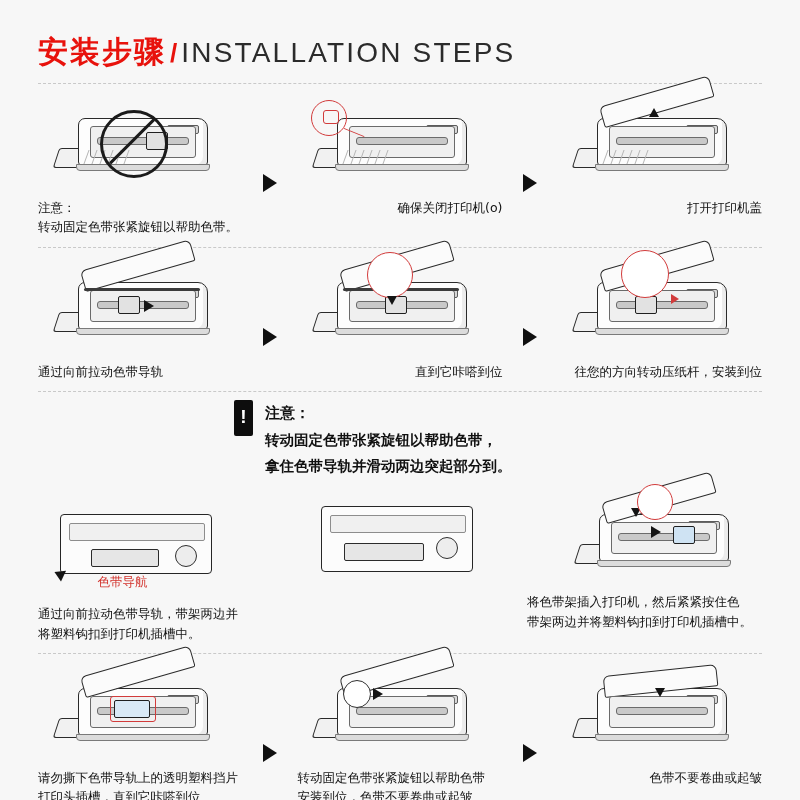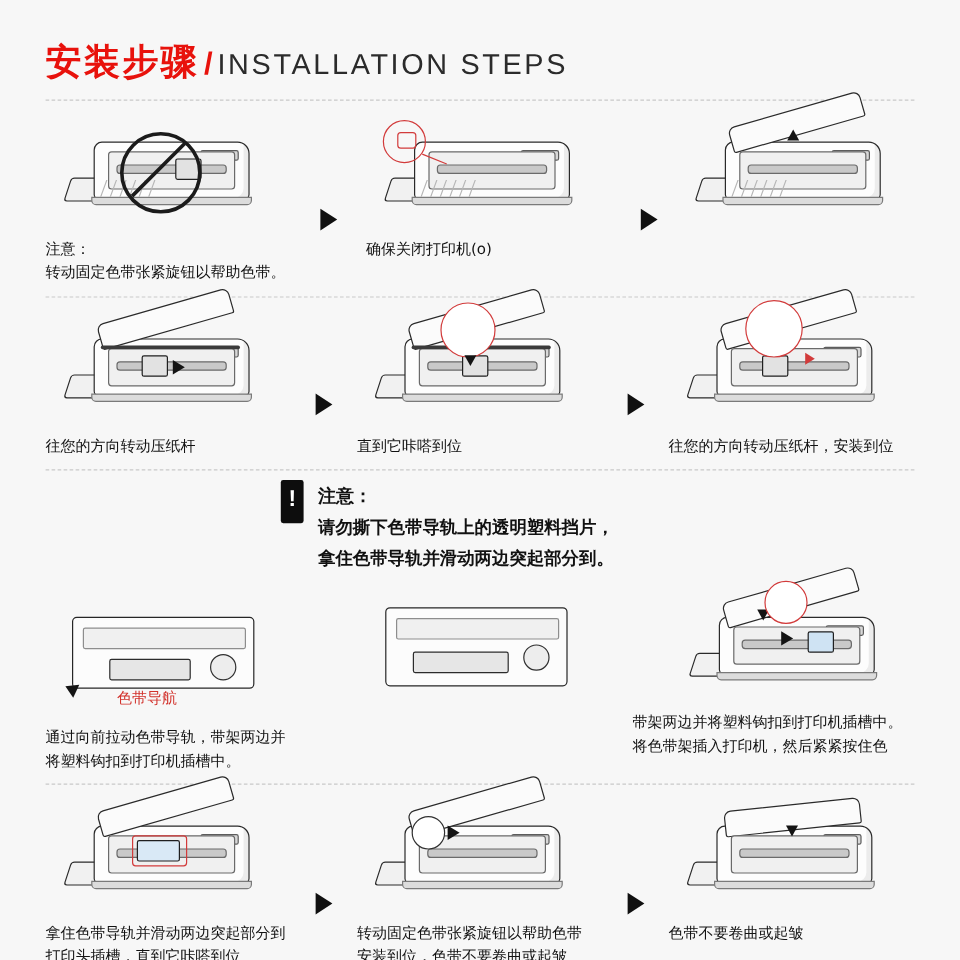--- a/index.html
+++ b/index.html
@@ -38,21 +38,21 @@
     color: #e8120c;
     letter-spacing: 2px;
   }
   .header .slash {
     font-size: 26px;
     color: #e8120c;
     font-weight: bold;
     margin: 0 2px;
   }
   .header .en {
-    font-size: 24px;
+    font-size: 28px;
     letter-spacing: 2.2px;
     color: #2b2b2b;
   }
 
   
   .row {
     position: relative;
     border-top: 1px dashed #c9c9c9;
     padding: 12px 0 10px 0;
   }
@@ -76,21 +76,21 @@
   }
   .caption {
     font-family: "DejaVu Sans", sans-serif;
     font-size: 12.5px;
     line-height: 1.55;
     color: #121212;
     text-align: left;
     width: 205px;
     margin-top: 10px;
   }
-  .caption.center { text-align: left; }
+  .caption.center { text-align: right; }
   .arrow {
     align-self: center;
     margin-top: 34px;
     width: 0; height: 0;
     border-left: 14px solid #101010;
     border-top: 9px solid transparent;
     border-bottom: 9px solid transparent;
   }
 
   
@@ -399,20 +399,23 @@
             <div class="slant-lines">
               <i style="left:0"></i>
                 <i style="left:8px"></i>
                 <i style="left:16px"></i>
                 <i style="left:24px"></i>
                 <i style="left:32px"></i>
                 <i style="left:40px"></i>
             </div>
           </div>
         </div>
+        <div class="caption center">
+          <div>打开打印机盖</div>
+        </div>
       </div>
 
     </div>
   </div>
 
   <div class="row">
     <div class="steps">
 
       <div class="step">
         <div class="art">
@@ -421,21 +424,21 @@
             <div class="body-shell"></div>
             <div class="lid open"></div>
             <div class="inner"></div>
             <div class="roller-bar"></div>
             <div class="carriage" style="left:62px; top:28px;"></div>
             <div class="blkarrow-rt" style="left:88px; top:32px;"></div>
             <div class="feet"></div>
           </div>
         </div>
         <div class="caption">
-          <div>往您的方向转动压纸杆</div>
+          <div>通过向前拉动色带导轨</div>
         </div>
       </div>
 
       <div class="arrow"></div>
 
       <div class="step">
         <div class="art">
           <div class="printer">
             <div class="tray"></div>
             <div class="body-shell"></div>
@@ -475,21 +478,21 @@
 
     </div>
   </div>
 
   <div class="row" style="min-height:196px;">
 
     <div class="warn">
       <div class="bang">!</div>
       <div class="wtext">
         <div class="wtitle">注意：</div>
-        <div>请勿撕下色带导轨上的透明塑料挡片，</div>
+        <div>转动固定色带张紧旋钮以帮助色带，</div>
         <div>拿住色带导轨并滑动两边突起部分到。</div>
       </div>
     </div>
 
     <div class="steps" style="margin-top:92px;">
 
       <div class="step">
         <div class="art" style="height:86px;">
           <div class="cart">
             <div class="ribbon-guide"></div>
@@ -523,22 +526,22 @@
             <div class="lid open"></div>
             <div class="inner"></div>
             <div class="carriage" style="left:96px; top:26px; background:#cfe3f3;"></div>
             <div class="feet"></div>
             <div class="blkarrow-dn" style="left:54px; top:8px;"></div>
             <div class="blkarrow-rt" style="left:74px; top:26px;"></div>
             <div class="callout" style="left:60px; top:-16px; width:34px; height:34px; background:#fff;"></div>
           </div>
         </div>
         <div class="caption" style="width:235px; margin-left:-34px;">
+          <div>将色带架插入打印机，然后紧紧按住色</div>
           <div>带架两边并将塑料钩扣到打印机插槽中。</div>
-          <div>将色带架插入打印机，然后紧紧按住色</div>
         </div>
       </div>
 
     </div>
   </div>
 
   <div class="row">
     <div class="steps">
 
       <div class="step">
@@ -547,21 +550,21 @@
             <div class="tray"></div>
             <div class="body-shell"></div>
             <div class="lid open"></div>
             <div class="inner"></div>
             <div class="carriage" style="left:58px; top:26px; width:34px; background:#d9e9f6;"></div>
             <div class="redbox" style="left:54px; top:22px; width:44px; height:24px;"></div>
             <div class="feet"></div>
           </div>
         </div>
         <div class="caption">
-          <div>拿住色带导轨并滑动两边突起部分到</div>
+          <div>请勿撕下色带导轨上的透明塑料挡片</div>
           <div>打印头插槽，直到它咔嗒到位</div>
         </div>
       </div>
 
       <div class="arrow"></div>
 
       <div class="step">
         <div class="art">
           <div class="printer">
             <div class="tray"></div>

